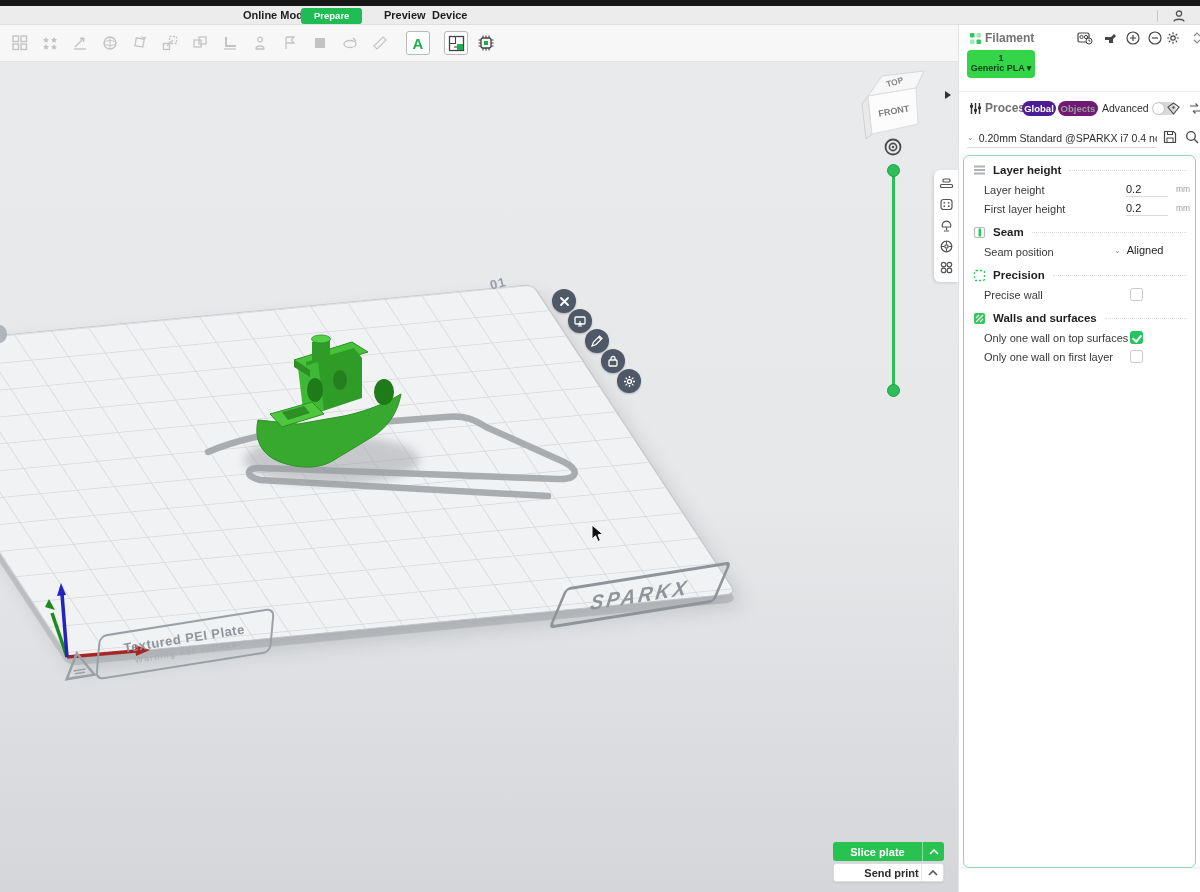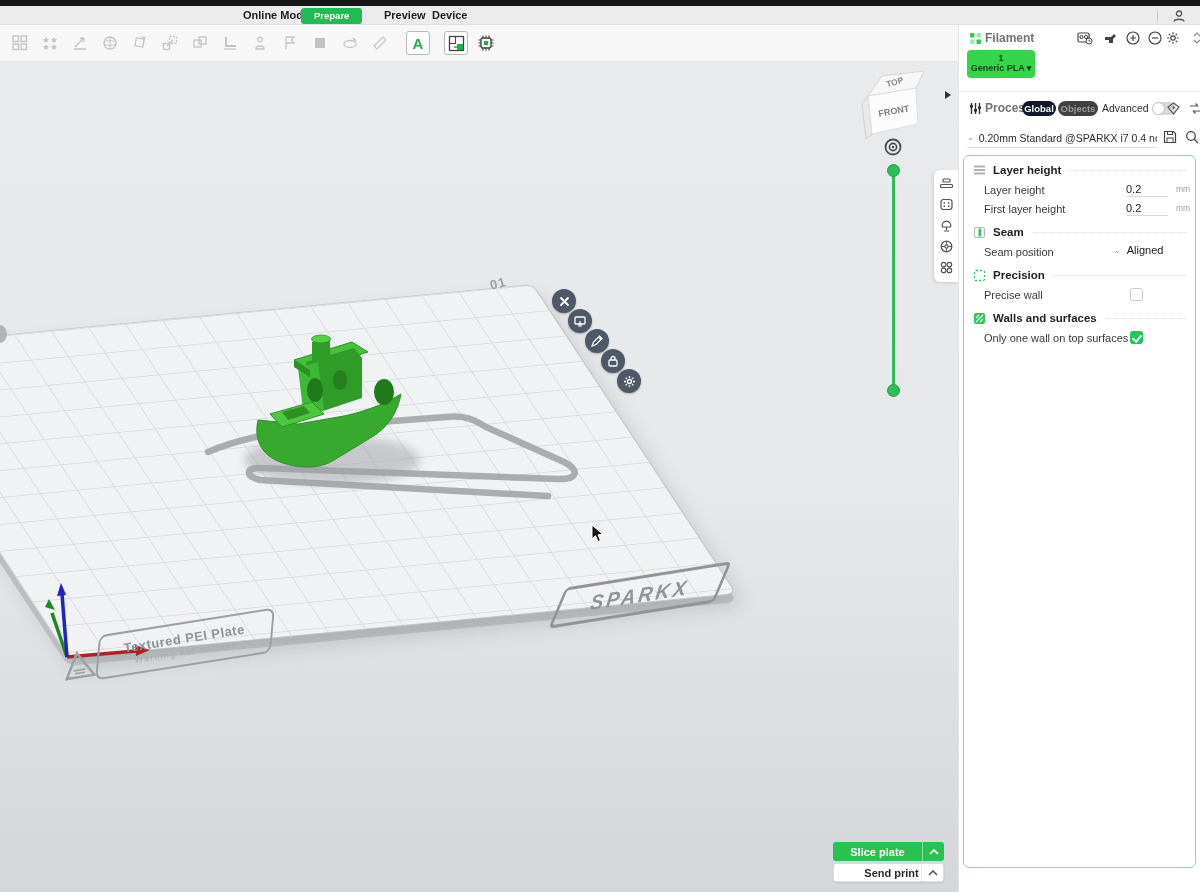--- a/index.html
+++ b/index.html
@@ -85,22 +85,22 @@
   .frow { position:absolute; left:0; top:4px; width:242px; height:18px; }
   .frow .title, .prow .title { position:absolute; left:26px; top:2px; font-size:12px; font-weight:700; color:#737373; }
   .hicon { position:absolute; top:2px; width:16px; height:14px; display:flex; align-items:center; justify-content:center; }
   .fil-card { position:absolute; left:8px; top:25px; width:68px; height:28px; background:#35d54a; border-radius:4px;
     text-align:center; color:#0c3d15; }
   .fil-card .n { font-size:9px; font-weight:700; padding-top:3px; }
   .fil-card .f { font-size:9px; font-weight:700; }
   .hdiv { position:absolute; left:0; top:66px; width:242px; height:1px; background:#ededed; }
   .prow { position:absolute; left:0; top:74px; width:242px; height:20px; }
   .pill { position:absolute; top:2px; height:15px; line-height:15px; font-size:9.5px; font-weight:700; border-radius:8px; text-align:center; }
-  .pill.on { left:63px; width:34px; background:#0f172a; color:#fff; }
-  .pill.off { left:99px; width:40px; background:#404040; color:#9a9a9a; }
+  .pill.on { left:63px; width:34px; background:#4c1d95; color:#fff; }
+  .pill.off { left:99px; width:40px; background:#701a75; color:#9a9a9a; }
   .adv { position:absolute; left:143px; top:3px; font-size:10.5px; color:#2d2d2d; }
   .toggle { position:absolute; left:193px; top:3px; width:24px; height:13px; background:#d9d9d9; border-radius:7px; }
   .toggle::after { content:''; position:absolute; left:1px; top:1px; width:11px; height:11px; background:#fff; border-radius:50%; box-shadow:0 0 2px rgba(0,0,0,.3); }
 
   .preset { position:absolute; left:8px; top:103px; width:190px; height:20px; border-bottom:1px solid #dedede; display:flex; align-items:center; }
   .preset .chev { font-size:8px; color:#8a8a8a; margin-right:5px; }
   .preset .txt { font-size:10.5px; color:#2c2c2c; white-space:nowrap; overflow:hidden; }
   .preset-ic { position:absolute; top:104px; width:16px; height:16px; display:flex; align-items:center; justify-content:center; }
 
   .settings { position:absolute; left:4px; top:130px; width:233px; height:713px; border:1px solid #8fd9a8; border-radius:6px; background:#fff; overflow:hidden; }
@@ -598,17 +598,21 @@
               <rect x="1" y="1" width="11" height="11" rx="2" fill="#2fc75a"></rect>
               <path d="M3,10 L10,3 M3,6 L6,3 M7,10 L10,7" stroke="#fff" stroke-width="1.1"></path>
             </svg>
           </span>
         <span class="st">Walls and surfaces</span>
       </div>
       <div class="row">
         <span class="rl">Only one wall on top surfaces</span>
         <span class="cbox checked"></span>
       </div>
+      <div class="row">
+        <span class="rl">Only one wall on first layer</span>
+        <span class="cbox"></span>
+      </div>
 
     </div>
   </div>
 
 </div>
 
 </body></html>

